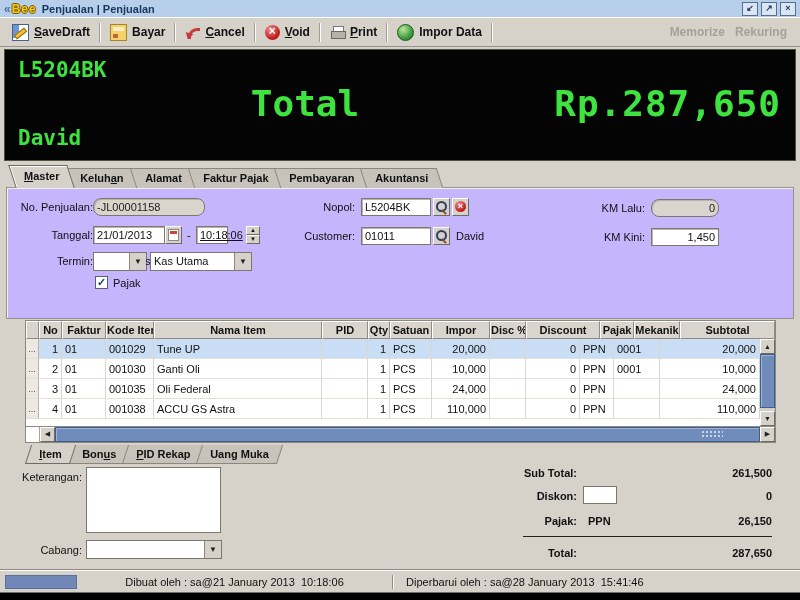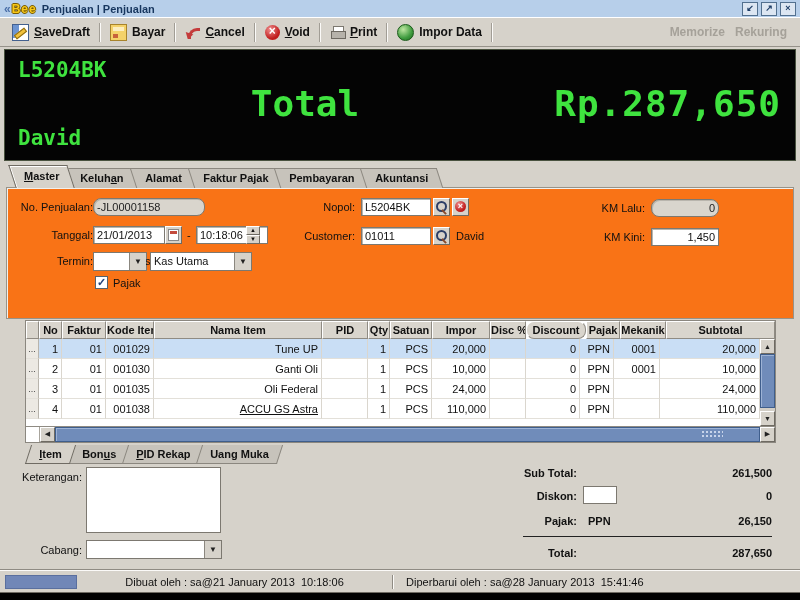--- a/index.html
+++ b/index.html
@@ -44,21 +44,21 @@
   .lcd-center{position:absolute;left:200px;width:200px;top:33px;text-align:center;font-size:36px;}
   .lcd-amount{position:absolute;right:14px;top:33px;font-size:36px;letter-spacing:1px;}
 
   
   .tabs{position:absolute;top:166px;left:12px;height:22px;display:flex;align-items:flex-end;z-index:3;}
   .tab{height:19px;line-height:19px;padding:0 11px;background:#c7c3bb;border:1px solid #8b877f;border-bottom:none;transform:skewX(18deg);margin-right:-3px;font-weight:bold;}
   .tab .lbl{display:inline-block;transform:skewX(-18deg);}
   .tab.active{background:#d6d2ca;height:22px;line-height:21px;z-index:4;border-color:#6f6b63;box-shadow:inset 1px 1px 0 #fff;}
 
   
-  .formpanel{position:absolute;top:187px;left:6px;width:786px;height:130px;border:1px solid #979389;box-shadow:inset 1px 1px 0 #f2f0ec;background:#f97316;z-index:2;}
+  .formpanel{position:absolute;top:187px;left:6px;width:786px;height:130px;border:1px solid #979389;box-shadow:inset 1px 1px 0 #f2f0ec;background:#c4b5fd;z-index:2;}
   .flabel{position:absolute;width:82px;text-align:right;line-height:18px;}
   .field{position:absolute;height:18px;background:#fff;border:1px solid #7c7870;box-shadow:inset 1px 1px 0 #b9b5ad;padding:0 3px;line-height:16px;box-sizing:border-box;}
   .field.dis{background:#d9d5cd;color:#222;border-radius:8px;}
   .field.num{text-align:right;}
   .sq-btn{position:absolute;width:17px;height:18px;background:#d6d2ca;border:1px solid;border-color:#fff #6e6a62 #6e6a62 #fff;box-sizing:border-box;}
   .cal-in{position:absolute;left:2px;top:2px;right:2px;bottom:2px;background:#fff;border:1px solid #888;}
   .cal-in::before{content:'';position:absolute;left:1px;top:1px;right:1px;height:3px;background:#c44b3c;}
   .mag-in{position:absolute;left:2px;top:2px;width:7px;height:7px;border:2px solid #2c3e66;border-radius:50%;}
   .mag-handle{position:absolute;right:2px;bottom:2px;width:6px;height:2px;background:#8a4a2a;transform:rotate(45deg);}
   .del-in{position:absolute;left:2px;top:2px;width:11px;height:11px;border-radius:50%;background:radial-gradient(circle at 35% 30%,#ef8d8d,#c01c1c 65%);color:#fff;font-size:9px;line-height:11px;text-align:center;font-weight:bold;}
@@ -70,21 +70,21 @@
   .statictext{position:absolute;line-height:18px;}
 
   
   .tablewrap{position:absolute;top:320px;left:25px;width:751px;height:123px;background:#fff;border:1px solid #8b877f;box-sizing:border-box;display:flex;flex-direction:column;}
   .thead{display:flex;height:18px;flex:none;}
   .hcell{background:#d9d5cd;border-top:1px solid #fff;border-left:1px solid #fff;border-right:1px solid #8f8b83;border-bottom:1px solid #8f8b83;font-weight:bold;text-align:center;line-height:16px;box-sizing:border-box;overflow:hidden;white-space:nowrap;flex:none;}
   .tmid{display:flex;flex:1;min-height:0;}
   .tbody{flex:1;overflow:hidden;}
   .trow{display:flex;height:20px;}
   .trow.sel{background:#c9def5;}
-  .ccell{line-height:20px;padding:0 3px;border-right:1px solid #dad6ce;border-bottom:1px solid #e3e0d9;box-sizing:border-box;overflow:hidden;white-space:nowrap;flex:none;text-align:right;}
+  .ccell{line-height:20px;padding:0 3px;border-right:1px solid #dad6ce;border-bottom:1px solid #e3e0d9;box-sizing:border-box;overflow:hidden;white-space:nowrap;flex:none;}
   .ccell.exp{background:#ece9e3;border-right:1px solid #b8b4ac;color:#444;font-size:9px;text-align:center;padding:0 1px;}
   .vscroll{width:15px;flex:none;background:#d2cec6;display:flex;flex-direction:column;}
   .sbtn{height:15px;flex:none;background:#d6d2ca;border:1px solid;border-color:#fff #6e6a62 #6e6a62 #fff;font-size:7px;text-align:center;line-height:13px;color:#222;box-sizing:border-box;}
   .vthumb{height:52px;flex:none;background:#708cba;border:1px solid #3f5e8c;box-shadow:inset 1px 1px 0 #9db3d6;background-image:radial-gradient(#c8d4ea 22%,transparent 23%);background-size:4px 4px;}
   .hscroll{height:15px;flex:none;display:flex;border-top:1px solid #8f8b83;}
   .hcorner{width:13px;background:#fff;border-right:1px solid #a8a49c;flex:none;}
   .hthumb{flex:1;background:#708cba;border:1px solid #3f5e8c;box-shadow:inset 1px 1px 0 #9db3d6;position:relative;}
   .hgrip{position:absolute;right:36px;top:2px;bottom:2px;width:22px;background-image:radial-gradient(#c8d4ea 30%,transparent 31%);background-size:4px 4px;}
   .sbtn.h{width:15px;height:100%;line-height:12px;}
 
@@ -184,21 +184,21 @@
   <div class="formpanel">
     <div class="flabel" style="left:4px;top:10px;">No. Penjualan:</div>
     <div class="field dis" style="left:86px;top:10px;width:112px;">-JL00001158</div>
 
     <div class="flabel" style="left:4px;top:38px;">Tanggal:</div>
     <div class="field" style="left:86px;top:38px;width:72px;">21/01/2013</div>
     <div class="sq-btn" style="left:158px;top:38px;">
         <span class="cal-in"></span>
       </div>
     <div class="statictext" style="left:180px;top:38px;">-</div>
-    <div class="field" style="left:189px;top:38px;width:72px;">10:18:06</div>
+    <div class="field" style="left:189px;top:38px;width:32px;text-decoration:underline;">10:18:06</div>
     <div class="spin" style="left:239px;top:38px;">
         <span>▲</span>
         <span>▼</span>
       </div>
 
     <div class="flabel" style="left:4px;top:64px;">Termin:</div>
     <div class="dd" style="left:86px;top:64px;width:54px;padding-left:37px;"><span>Cash</span><span class="arrow">▼</span></div>
     <div class="dd" style="left:143px;top:64px;width:102px;"><span>Kas Utama</span><span class="arrow">▼</span></div>
 
     <div class="cb" style="left:88px;top:88px;">✓</div>
@@ -233,21 +233,21 @@
         <div class="hcell" style="width: 13px;"></div>
         <div class="hcell" style="width: 23px;">No</div>
         <div class="hcell" style="width: 44px;">Faktur</div>
         <div class="hcell" style="width: 48px;">Kode Item</div>
         <div class="hcell" style="width: 168px;">Nama Item</div>
         <div class="hcell" style="width: 46px;">PID</div>
         <div class="hcell" style="width: 22px;">Qty</div>
         <div class="hcell" style="width: 42px;">Satuan</div>
         <div class="hcell" style="width: 58px;">Impor</div>
         <div class="hcell" style="width: 36px;">Disc %</div>
-        <div class="hcell" style="width: 60px; border-radius: 8px;">Discount</div>
+        <div class="hcell" style="width: 74px;">Discount</div>
         <div class="hcell" style="width: 34px;">Pajak</div>
         <div class="hcell" style="width: 46px;">Mekanik</div>
         <div class="hcell" style="flex: 1 1 0%;">Subtotal</div>
       </div>
     <div class="tmid">
       <div class="tbody">
           <div class="trow sel">
             <div class="ccell exp" style="width: 13px; text-align: center;">...</div>
             <div class="ccell" style="width: 23px; text-align: right;">1</div>
             <div class="ccell" style="width: 44px;">01</div>
@@ -293,21 +293,21 @@
             <div class="ccell" style="width: 54px; text-align: right;">0</div>
             <div class="ccell" style="width: 34px;">PPN</div>
             <div class="ccell" style="width: 46px;"></div>
             <div class="ccell" style="flex: 1 1 0%; text-align: right;">24,000</div>
           </div>
           <div class="trow">
             <div class="ccell exp" style="width: 13px; text-align: center;">...</div>
             <div class="ccell" style="width: 23px; text-align: right;">4</div>
             <div class="ccell" style="width: 44px;">01</div>
             <div class="ccell" style="width: 48px;">001038</div>
-            <div class="ccell" style="width: 168px; text-decoration: underline;">ACCU GS Astra</div>
+            <div class="ccell" style="width: 168px;">ACCU GS Astra</div>
             <div class="ccell" style="width: 46px;"></div>
             <div class="ccell" style="width: 22px; text-align: right;">1</div>
             <div class="ccell" style="width: 42px;">PCS</div>
             <div class="ccell" style="width: 58px; text-align: right;">110,000</div>
             <div class="ccell" style="width: 36px; text-align: right;"></div>
             <div class="ccell" style="width: 54px; text-align: right;">0</div>
             <div class="ccell" style="width: 34px;">PPN</div>
             <div class="ccell" style="width: 46px;"></div>
             <div class="ccell" style="flex: 1 1 0%; text-align: right;">110,000</div>
           </div>

